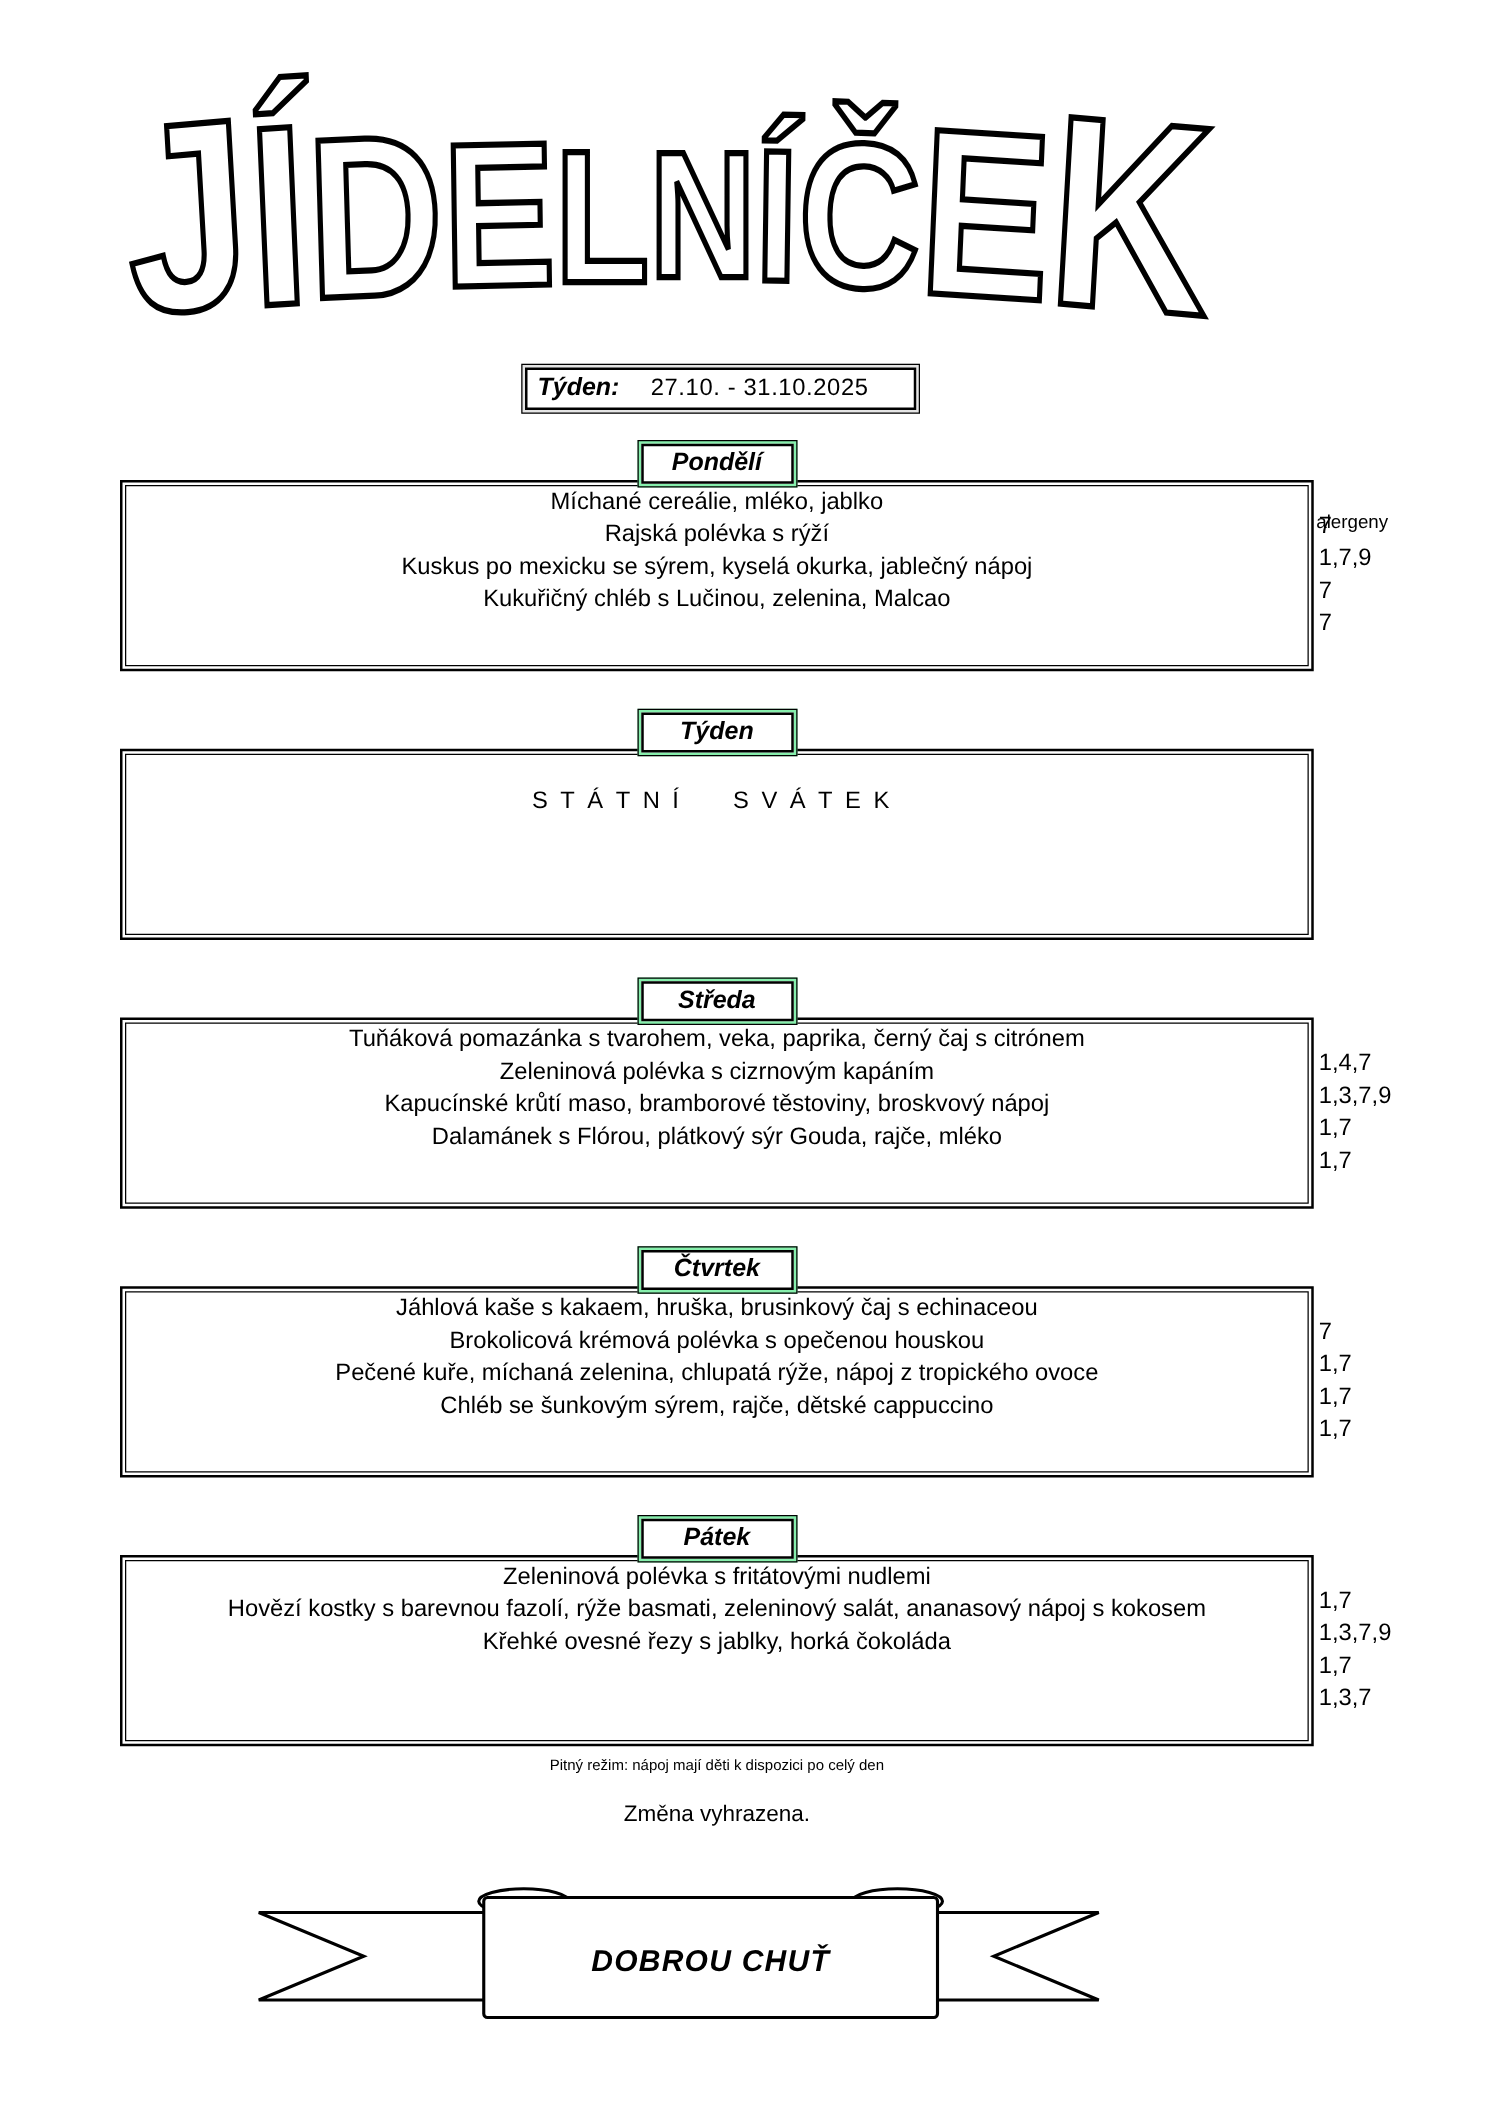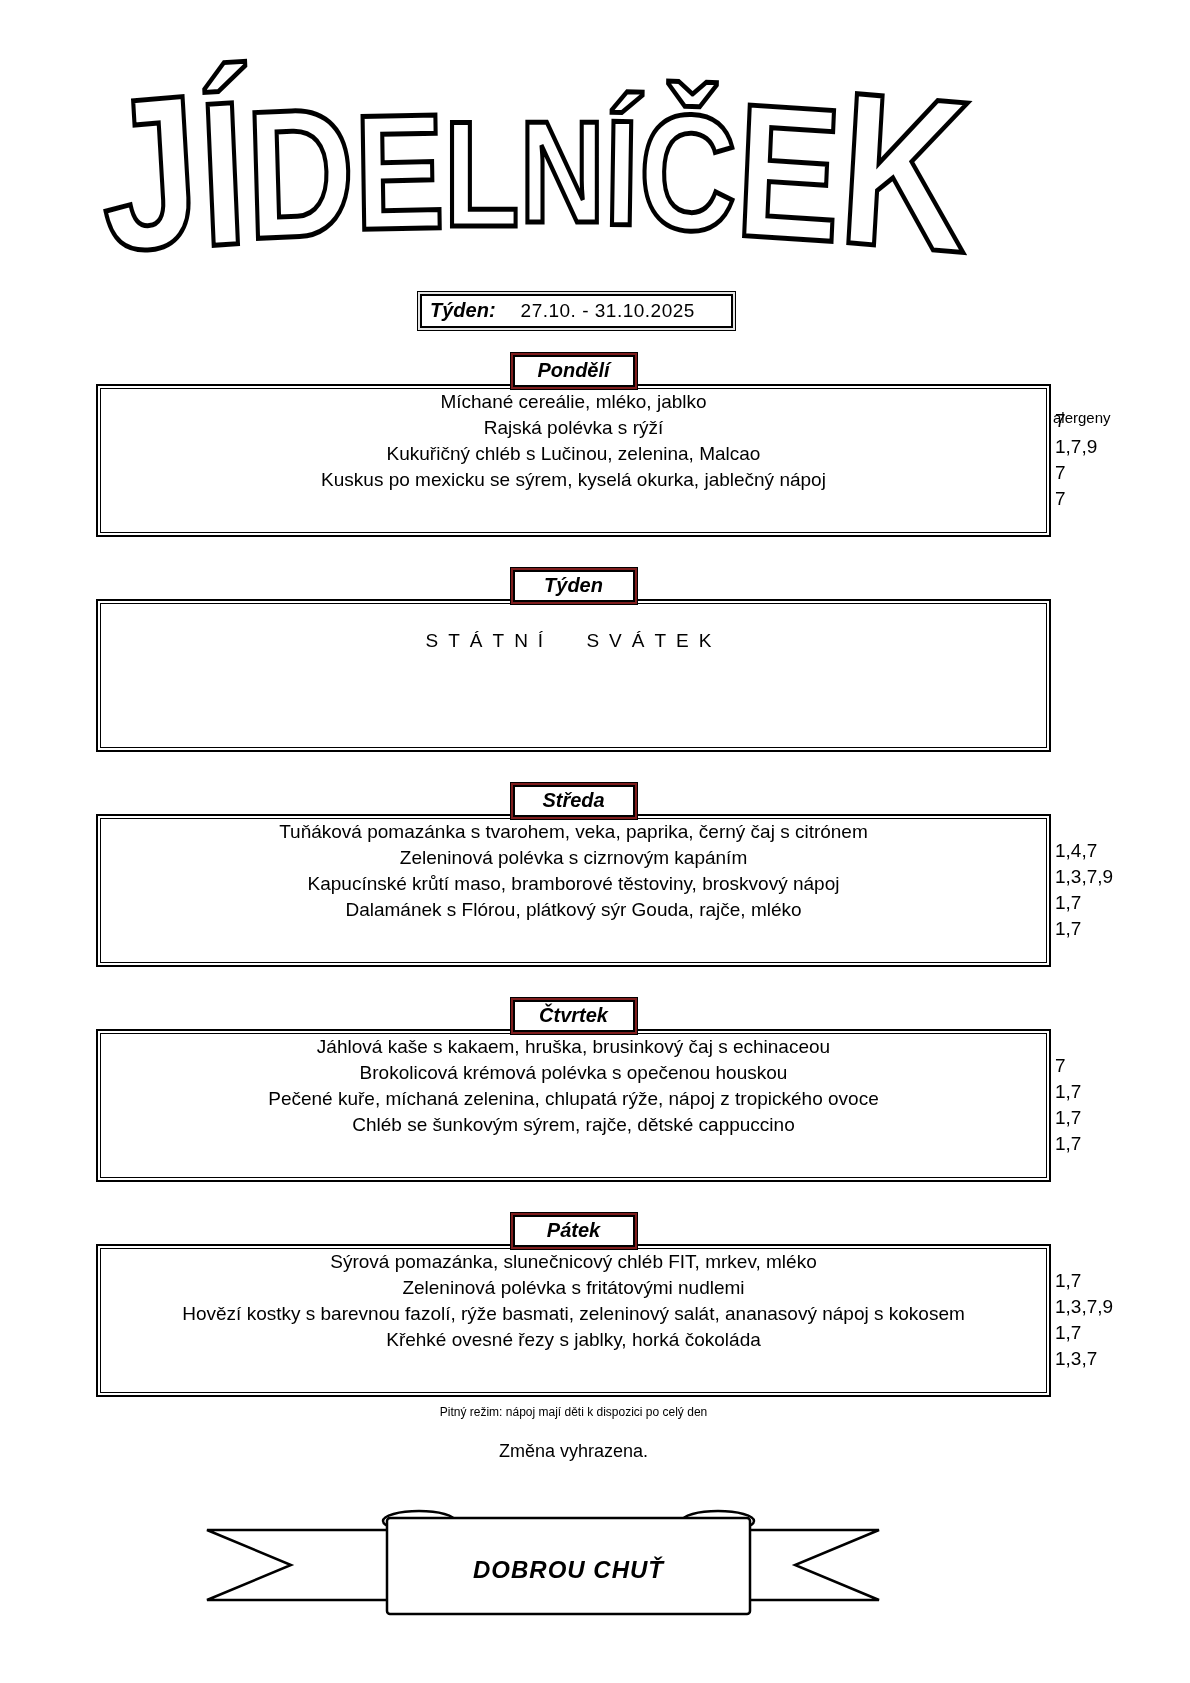--- a/index.html
+++ b/index.html
@@ -41,21 +41,21 @@
   .week-label { font-style: italic; font-weight: bold; font-size: 20px; }
   .week-value { font-size: 19px; margin-left: 25px; letter-spacing: 0.5px; }
 
   .allergen-col-header { position: absolute; left: 1053px; top: 329px; font-size: 15px; }
 
   
   .days { margin-top: 21px; }
   .day-section { position: relative; width: 955px; margin: 30px 0 0 96px; }
   .day-section.first { margin-top: 0; }
   .day-header-row { display: flex; justify-content: center; position: relative; z-index: 2; margin-bottom: -6px; }
-  .day-label-outer { width: 122px; border: 1px solid #000; padding: 2px; background: #7f1d1d; }
+  .day-label-outer { width: 122px; border: 1px solid #000; padding: 2px; background: #86efac; }
   .day-label-inner {
     border: 2px solid #000; background: #fff; text-align: center;
     font-style: italic; font-weight: bold; font-size: 20px; padding: 2px 0 3px 0;
   }
   .menu-box-outer { border: 2px solid #000; background: #fff; position: relative; z-index: 1; }
   .menu-box-inner {
     border: 1px solid #000; margin: 2px; height: 145px; box-sizing: border-box;
     text-align: center; font-size: 19px; line-height: 26px;
   }
   .menu-line { height: 26px; }
@@ -113,22 +113,22 @@
     <div class="day-section first">
       <div class="day-header-row">
         <div class="day-label-outer">
           <div class="day-label-inner">Pondělí</div>
         </div>
       </div>
       <div class="menu-box-outer">
         <div class="menu-box-inner">
           <div class="menu-line">Míchané cereálie, mléko, jablko</div>
           <div class="menu-line">Rajská polévka s rýží</div>
+          <div class="menu-line">Kuskus po mexicku se sýrem, kyselá okurka, jablečný nápoj</div>
           <div class="menu-line">Kukuřičný chléb s Lučinou, zelenina, Malcao</div>
-          <div class="menu-line">Kuskus po mexicku se sýrem, kyselá okurka, jablečný nápoj</div>
         </div>
       </div>
       <div class="allergen-col">
         <div class="allergen-line">7</div>
         <div class="allergen-line">1,7,9</div>
         <div class="allergen-line">7</div>
         <div class="allergen-line">7</div>
       </div>
     </div>
 
@@ -190,21 +190,20 @@
     </div>
 
     <div class="day-section">
       <div class="day-header-row">
         <div class="day-label-outer">
           <div class="day-label-inner">Pátek</div>
         </div>
       </div>
       <div class="menu-box-outer">
         <div class="menu-box-inner">
-          <div class="menu-line">Sýrová pomazánka, slunečnicový chléb FIT, mrkev, mléko</div>
           <div class="menu-line">Zeleninová polévka s fritátovými nudlemi</div>
           <div class="menu-line">Hovězí kostky s barevnou fazolí, rýže basmati, zeleninový salát, ananasový nápoj s kokosem</div>
           <div class="menu-line">Křehké ovesné řezy s jablky, horká čokoláda</div>
         </div>
       </div>
       <div class="allergen-col">
         <div class="allergen-line">1,7</div>
         <div class="allergen-line">1,3,7,9</div>
         <div class="allergen-line">1,7</div>
         <div class="allergen-line">1,3,7</div>

